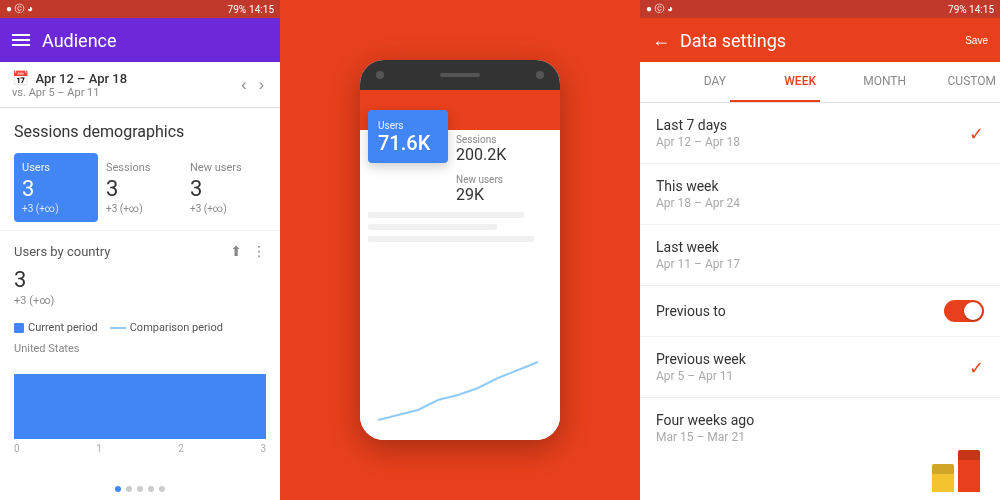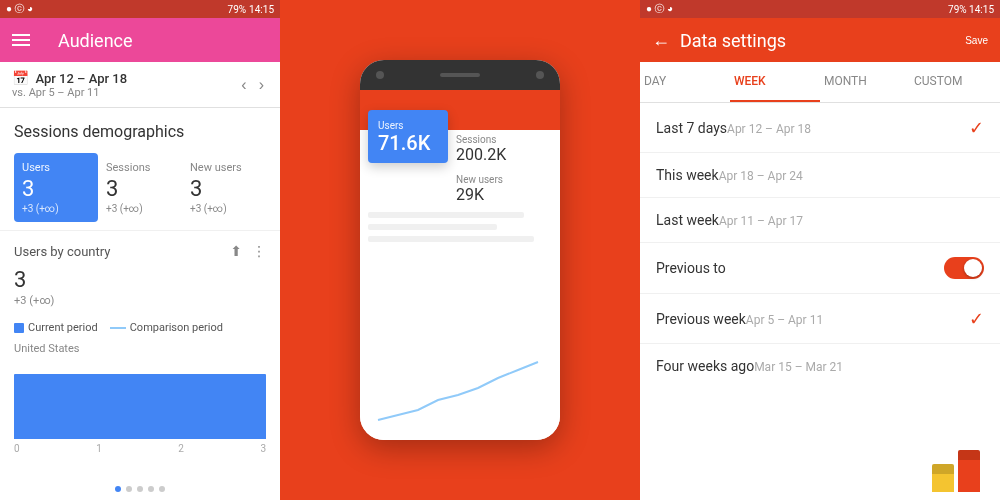--- a/index.html
+++ b/index.html
@@ -2,21 +2,21 @@
 <html><head>
   <meta charset="utf-8">
   <style>
     * { margin: 0; padding: 0; box-sizing: border-box; }
     body { width: 1000px; height: 500px; overflow: hidden; display: flex; font-family: 'Roboto', Arial, sans-serif; background: #e0e0e0; }
 
     
     .panel1 { width: 280px; height: 500px; background: #f5f5f5; display: flex; flex-direction: column; flex-shrink: 0; }
     .status-bar { background: #c0392b; color: white; font-size: 10px; padding: 2px 6px; display: flex; justify-content: space-between; align-items: center; height: 18px; }
     .status-icons { display: flex; align-items: center; gap: 3px; }
-    .header-bar { background: #ec4899; color: white; padding: 8px 12px; display: flex; align-items: center; gap: 28px; height: 44px; }
+    .header-bar { background: #6d28d9; color: white; padding: 8px 12px; display: flex; align-items: center; gap: 12px; height: 44px; }
     .hamburger { display: flex; flex-direction: column; gap: 3px; cursor: pointer; }
     .hamburger span { width: 18px; height: 2px; background: white; display: block; }
     .header-title { font-size: 18px; font-weight: 400; color: white; }
     .date-bar { background: white; padding: 8px 12px; display: flex; align-items: center; justify-content: space-between; border-bottom: 1px solid #e0e0e0; }
     .date-info { display: flex; flex-direction: column; }
     .date-range { font-size: 13px; font-weight: 500; color: #333; display: flex; align-items: center; gap: 6px; }
     .date-range .cal-icon { color: #e8401c; font-size: 14px; }
     .date-compare { font-size: 11px; color: #888; }
     .date-nav { display: flex; gap: 4px; }
     .nav-btn { background: none; border: none; color: #888; font-size: 16px; cursor: pointer; padding: 2px 4px; }
@@ -61,26 +61,26 @@
 
     
     .panel3 { width: 360px; height: 500px; background: white; display: flex; flex-direction: column; flex-shrink: 0; }
     .p3-status { background: #c0392b; color: white; font-size: 10px; padding: 2px 6px; display: flex; justify-content: space-between; height: 18px; align-items: center; }
     .p3-header { background: #e8401c; color: white; padding: 8px 12px; display: flex; align-items: center; justify-content: space-between; height: 44px; }
     .p3-header-left { display: flex; align-items: center; gap: 10px; }
     .back-btn { color: white; font-size: 18px; cursor: pointer; }
     .p3-title { font-size: 18px; font-weight: 400; }
     .p3-save { color: white; font-size: 10px; cursor: pointer; background: none; border: none; }
     .tab-bar { display: flex; border-bottom: 1px solid #e0e0e0; background: white; }
-    .tab-item { flex: 1; text-align: left; padding: 12px 4px; font-size: 12px; color: #888; cursor: pointer; border-bottom: 2px solid transparent; }
+    .tab-item { flex: 1; text-align: right; padding: 12px 4px; font-size: 12px; color: #888; cursor: pointer; border-bottom: 2px solid transparent; }
     .tab-item.active { color: #e8401c; border-bottom: 2px solid #e8401c; font-weight: 500; }
     .settings-list { flex: 1; overflow-y: auto; }
     .settings-item { padding: 14px 16px; border-bottom: 1px solid #f0f0f0; display: flex; align-items: center; justify-content: space-between; }
     .settings-item:last-child { border-bottom: none; }
-    .si-content { display: flex; flex-direction: row; }
+    .si-content { display: flex; flex-direction: column; }
     .si-label { font-size: 14px; color: #333; }
     .si-sub { font-size: 12px; color: #aaa; margin-top: 2px; }
     .check-mark { color: #e8401c; font-size: 18px; }
     .toggle-switch { width: 40px; height: 22px; background: #e8401c; border-radius: 11px; position: relative; cursor: pointer; }
     .toggle-switch::after { content: ''; position: absolute; width: 18px; height: 18px; background: white; border-radius: 50%; right: 2px; top: 2px; box-shadow: 0 1px 3px rgba(0,0,0,0.3); }
   </style>
 </head>
 <body>
 
 <div class="panel1">

